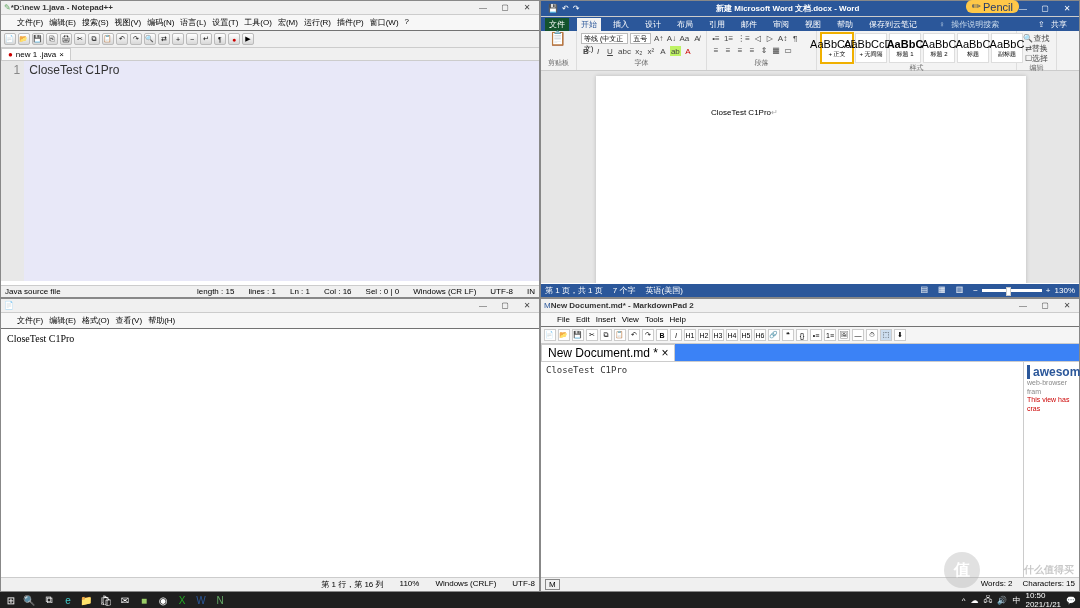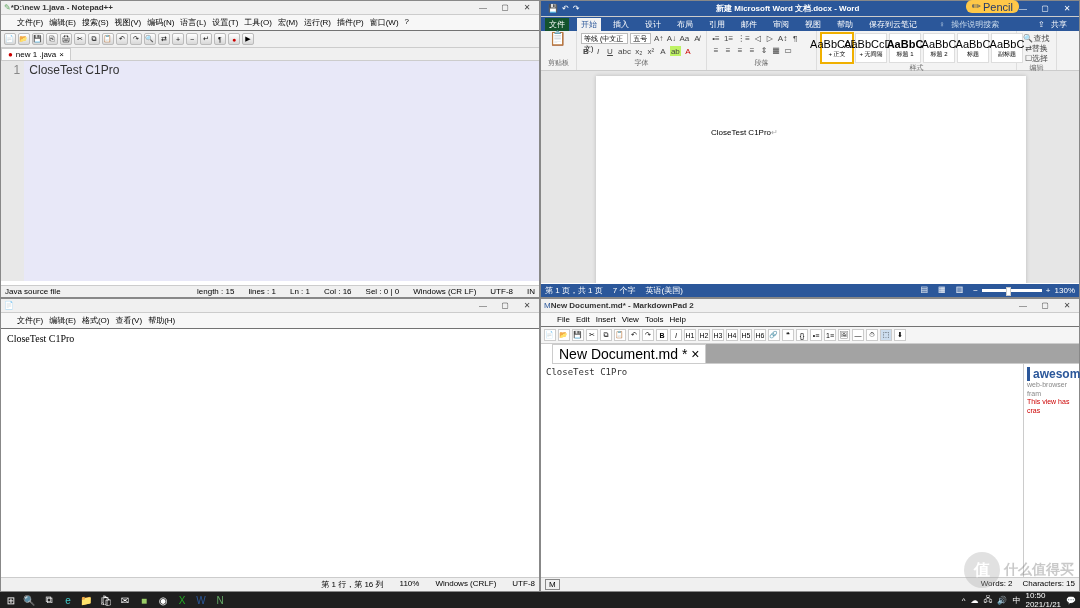--- a/index.html
+++ b/index.html
@@ -44,55 +44,55 @@
 .rgroup .rlabel { text-align:center; color:#666; font-size:7px;}
 .rrow { display:flex; gap:2px; align-items:center;}
 .rbtn { min-width:10px; height:10px; border:1px solid transparent; font-size:8px; display:flex; align-items:center; justify-content:center; cursor:pointer; color:#444;}
 .fontbox { width:50px; height:11px; border:1px solid #bbb; background:#fff; font-size:7px; padding:0 2px;}
 .sizebox { width:22px; height:11px; border:1px solid #bbb; background:#fff; font-size:7px; padding:0 2px;}
 .stylecard { width:32px; height:30px; border:1px solid #ddd; background:#fff; display:flex; flex-direction:column; align-items:center; justify-content:center; font-size:6px; cursor:pointer;}
 .stylecard .prev { font-size:11px;}
 .stylecard.active { border-color:#f0b000; box-shadow:0 0 0 1px #f0b000;}
 .word-canvas { background:#e6e6e6; height:calc(100% - 84px); position:relative; overflow:hidden;}
 .page { position:absolute; left:55px; top:5px; width:430px; height:500px; background:#fff; box-shadow:0 0 4px rgba(0,0,0,.2);}
-.page-text { position:absolute; left:115px; top:52px; font-size:8px; font-family:"Times New Roman",serif;}
+.page-text { position:absolute; left:115px; top:32px; font-size:8px; font-family:"Times New Roman",serif;}
 .word-status { position:absolute; bottom:0; left:0; right:0; display:flex; font-size:8px; background:#2b579a; color:#fff; padding:1px 4px; gap:10px;}
 .word-status .filler { flex:1;}
 .word-status .zoom { display:flex; gap:4px; align-items:center;}
 .zoomslider { width:60px; height:3px; background:#fff; position:relative;}
 .zoomslider::after { content:""; position:absolute; left:40%; top:-2px; width:3px; height:7px; background:#fff; border:1px solid #ccc;}
 .pencil { position:absolute; right:60px; top:-1px; font-size:11px; font-family:cursive; color:#243a6b; background:#ffc848; padding:0 6px; border-radius:6px; display:flex; align-items:center; gap:2px;}
 
 
 #q3 .menubar { font-size:8px;}
 .np-area { padding:4px 6px; font-size:10px; font-family:"Microsoft YaHei"; height:calc(100% - 44px);}
 .np-status { position:absolute; bottom:0; left:0; right:0; display:flex; font-size:8px; background:#f0f0f0; border-top:1px solid #ccc; padding:1px 4px; gap:16px;}
 .np-status .filler{flex:1;}
 
 
 .mdp-toolbar { display:flex; gap:2px; padding:2px 3px; background:#f5f5f5; border-bottom:1px solid #ccc;}
 .mdp-toolbar .tb { width:12px; height:12px; border:1px solid #ccc; background:#fff; font-size:7px; display:flex; align-items:center; justify-content:center; cursor:pointer;}
-.mdp-tabs { display:flex; font-size:14px; background:#a3a3a3; border-bottom:1px solid #ccc;margin-left:11px;}
+.mdp-tabs { display:flex; font-size:12px; background:#3b82f6; border-bottom:1px solid #ccc;}
 .mdp-tabs .tab { padding:1px 6px; background:#fff; border:1px solid #ccc; border-bottom:none;}
 .mdp-split { display:flex; height:calc(100% - 68px);}
 .mdp-left { flex:1; border-right:1px solid #ccc; padding:3px 5px; font-family:Consolas,monospace; font-size:9px; background:#fff; color:#333;}
 .mdp-right { width:55px; background:#fff; padding:3px; font-size:9px; line-height:1.2;}
 .mdp-right .aw { color:#2b579a; font-size:12px; border-left:3px solid #2b579a; padding-left:3px; font-weight:bold;}
 .mdp-right .sub { color:#888; font-size:7px;}
 .mdp-right .err { color:#c00; font-size:7px;}
 .mdp-status { position:absolute; bottom:0; left:0; right:0; display:flex; font-size:8px; background:#f0f0f0; border-top:1px solid #ccc; padding:1px 4px; gap:10px;}
 .mdp-status .filler{flex:1;}
 
 
 #taskbar { position:absolute; left:0; right:0; bottom:0; height:16px; background:#1f1f1f; display:flex; align-items:center; padding:0 4px; gap:5px; font-size:9px; color:#fff;}
 #taskbar .tbicon { width:14px; height:14px; display:flex; align-items:center; justify-content:center; cursor:pointer; font-size:10px;}
 #taskbar .tray { margin-left:auto; display:flex; gap:5px; align-items:center; font-size:8px;}
 .watermark { position:absolute; right:6px; bottom:20px; opacity:.35; display:flex; align-items:center; gap:4px;}
 .watermark .circ { width:36px; height:36px; border-radius:50%; background:#aaa; display:flex; align-items:center; justify-content:center; color:#fff; font-size:16px; font-weight:bold;}
-.watermark .txt { font-size:14px; font-weight:bold; color:#666;}
+.watermark .txt { font-size:10px; font-weight:bold; color:#666;margin-left:40px;}
 </style>
 </head>
 <body>
 
 <div id="q1" class="quad">
   <div class="titlebar">
     <span style="color:#6a6">✎</span>
     <span class="title">*D:\new 1.java - Notepad++</span>
     <span class="winctl">
       <span>—</span>

